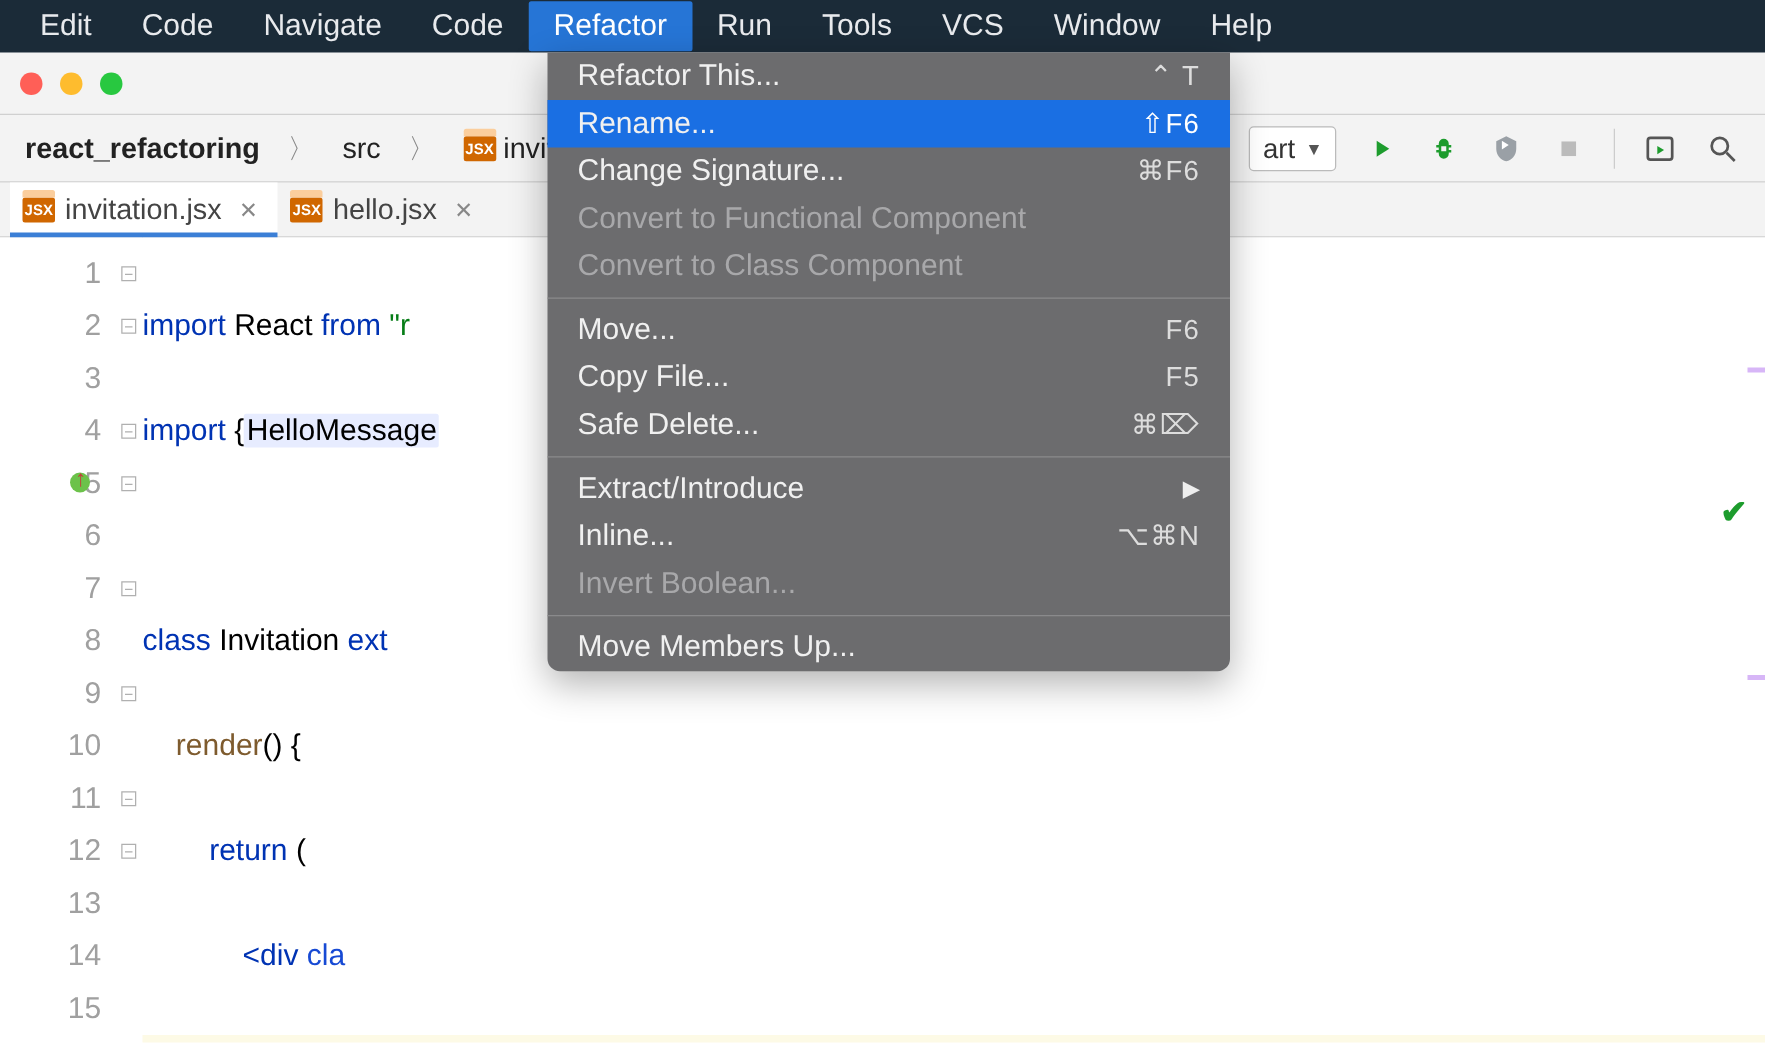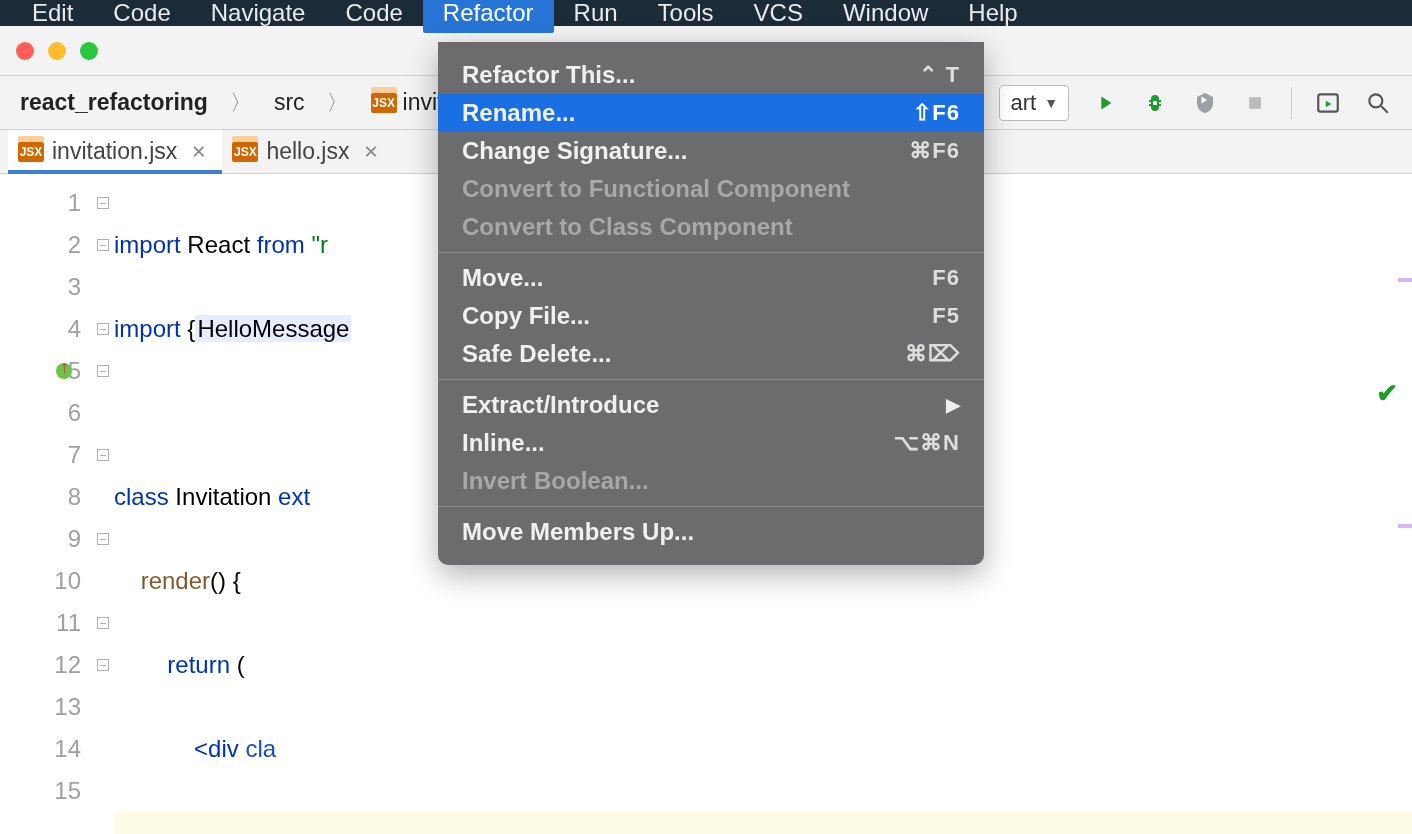--- a/index.html
+++ b/index.html
@@ -1,19 +1,19 @@
 <!DOCTYPE html>
 <html><head>
 <meta charset="utf-8">
 <style>
 * { margin:0; padding:0; box-sizing:border-box; font-family: -apple-system, BlinkMacSystemFont, "Segoe UI", sans-serif; }
 body { background:#fff; width:1412px; height:834px; overflow:hidden; position:relative; }
 
 
-.menubar { background:#1b2b38; height:26px; display:flex; align-items:center; padding:0 12px; gap:0; position:relative; z-index:10; }
+.menubar { background:#1b2b38; height:42px; display:flex; align-items:center; padding:0 12px; gap:0; position:relative; z-index:10; }
 .menubar-item { color:#e8eaed; font-size:24px; font-weight:500; padding:6px 20px; cursor:pointer; border-radius:2px; }
 .menubar-item.open { background:#2675d6; color:#fff; }
 
 
 .window-chrome { height:50px; background:#f3f3f3; display:flex; align-items:center; padding:0 16px; gap:14px; border-bottom:1px solid #d0d0d0; }
 .mac-dot { width:18px; height:18px; border-radius:50%; }
 .dot-red { background:#ff5f57; }
 .dot-yellow { background:#febc2e; }
 .dot-green { background:#28c840; }
 
@@ -53,21 +53,21 @@
 .kw { color:#0033b3; }
 .fn { color:#7e5b2e; }
 .tag { color:#0033b3; }
 .attr { color:#174ad4; }
 .imp { color:#067d17; }
 .ident-bg { background:#e7ecff; padding:0 2px; border-radius:2px;}
 .check { position:absolute; right:14px; top:198px; color:#1d9c2d; font-size:26px; font-weight:bold; }
 .marker-pink { position:absolute; right:0; width:14px; height:4px; background:#d7b6f7; }
 
 
-.dropdown { position:absolute; top:42px; left:438px; width:546px; background:#6c6c6e; border-radius:0 0 10px 10px; box-shadow:0 10px 30px rgba(0,0,0,.3); z-index:100; padding:14px 0;font-weight:bold; }
+.dropdown { position:absolute; top:42px; left:438px; width:546px; background:#6c6c6e; border-radius:0 0 10px 10px; box-shadow:0 10px 30px rgba(0,0,0,.3); z-index:100; padding:0 0; }
 .dd-item { display:flex; align-items:center; justify-content:space-between; padding:4px 24px; font-size:24px; color:#f0f0f0; cursor:pointer; height:38px;}
 .dd-item.selected { background:#1a6fe3; }
 .dd-item.disabled { color:#a8a8aa; cursor:default; }
 .dd-sep { height:1px; background:#8a8a8c; margin:6px 0; }
 .dd-short { color:#ddd; font-size:22px; letter-spacing:1px;}
 .dd-item.selected .dd-short { color:#fff;}
 .dd-arrow { color:#eee; font-size:18px; }
 
 .gutter-marker { position:absolute; left:46px; width:26px; height:26px; top:176px; }
 .gm-circle { width:16px; height:16px; border-radius:50%; background:#6cc24a; display:inline-block; position:relative;}

